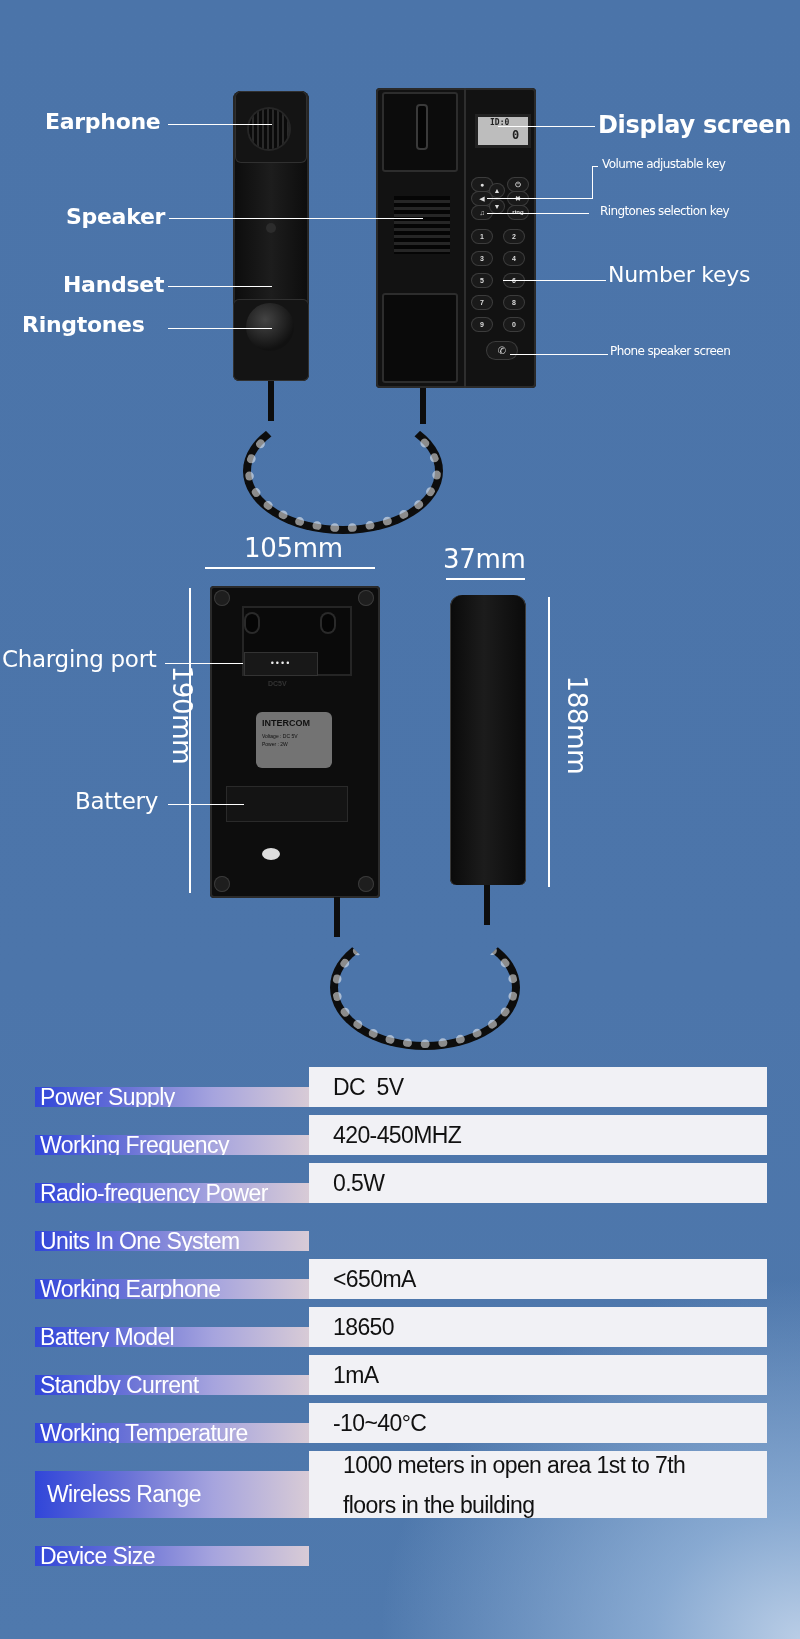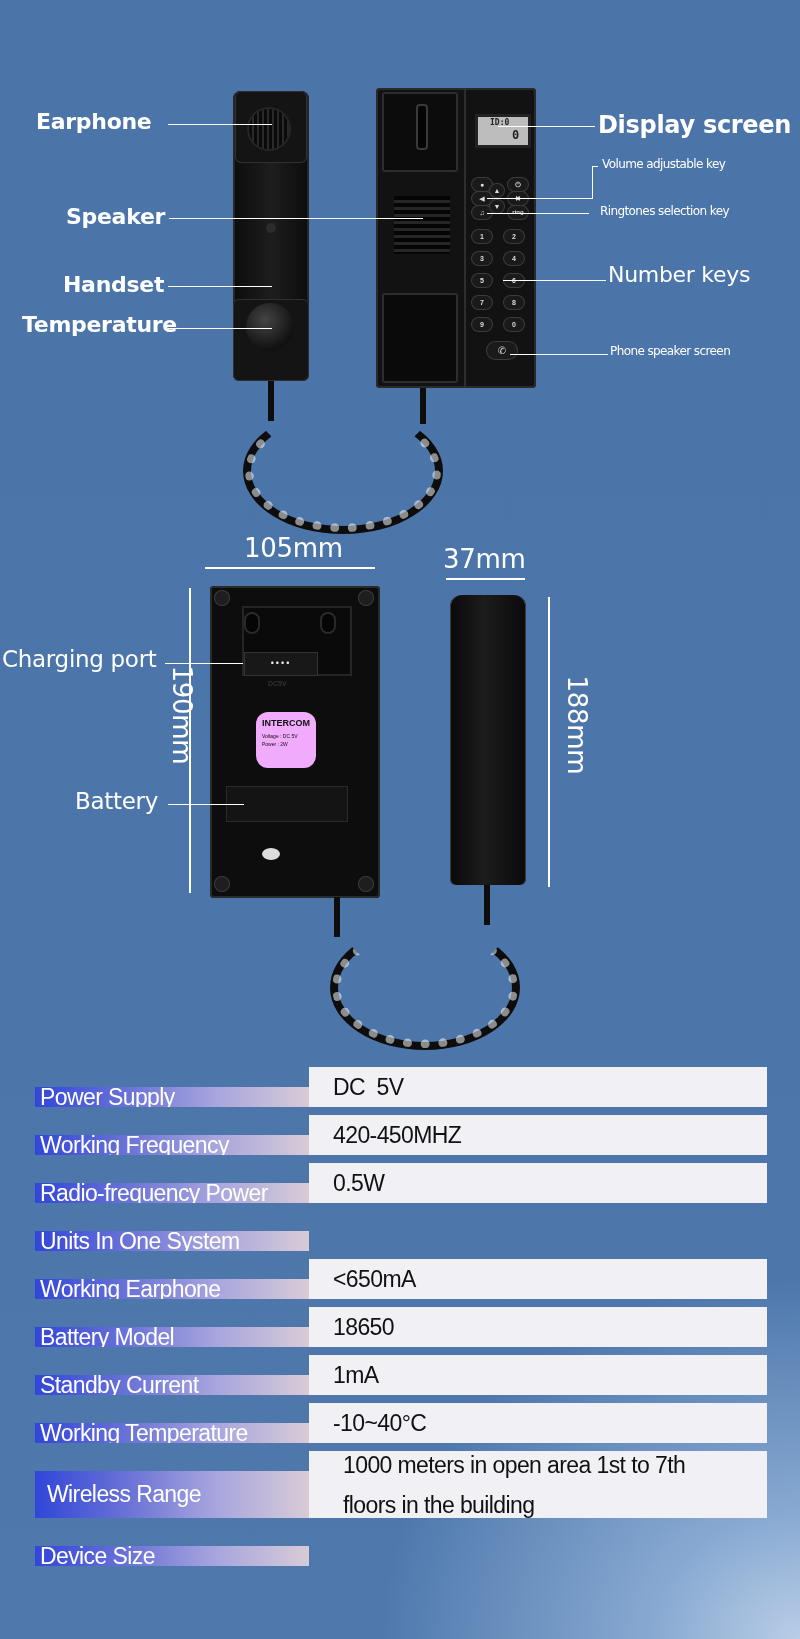--- a/index.html
+++ b/index.html
@@ -82,22 +82,22 @@
   .base-back {
     position: absolute; left: 210px; top: 586px; width: 170px; height: 312px;
     background: #0d0d0d; border-radius: 4px; box-shadow: inset 0 0 0 2px #2a2a2a;
   }
   .bb-foot { position: absolute; width: 16px; height: 16px; border-radius: 50%; background: #1e1e1e; box-shadow: inset 0 0 0 1px #3a3a3a; }
   .bb-recess { position: absolute; left: 32px; top: 20px; width: 110px; height: 70px; background: #0a0a0a; box-shadow: inset 0 0 0 2px #252525; }
   .bb-hole { position: absolute; width: 12px; height: 18px; border-radius: 6px; background: #050505; box-shadow: 0 0 0 2px #2a2a2a; }
   .bb-port { position: absolute; left: 34px; top: 66px; width: 74px; height: 24px; background: #181818; box-shadow: inset 0 0 0 1px #333; color: #eee; font-size: 9px; text-align: center; line-height: 22px; letter-spacing: 2px; }
   .bb-dcv { position: absolute; left: 58px; top: 94px; color: #333; font-size: 7px; font-weight: bold; }
   .bb-sticker {
-    position: absolute; left: 46px; top: 126px; width: 60px; height: 56px; background: #f0abfc;
-    border-radius: 12px; padding: 6px 6px; color: #111;
+    position: absolute; left: 46px; top: 126px; width: 76px; height: 56px; background: #737373;
+    border-radius: 6px; padding: 6px 6px; color: #111;
   }
   .bb-sticker .t { font-size: 9px; font-weight: bold; display: block; margin-bottom: 4px; }
   .bb-sticker .s { font-size: 5px; display: block; line-height: 8px; }
   .bb-battery { position: absolute; left: 16px; top: 200px; width: 122px; height: 36px; background: #141414; box-shadow: inset 0 0 0 1px #2a2a2a; }
   .bb-qc { position: absolute; left: 52px; top: 262px; width: 18px; height: 12px; border-radius: 50%; background: #ddd; }
 
   .handset-side {
     position: absolute; left: 450px; top: 595px; width: 76px; height: 290px;
     background: linear-gradient(90deg, #0a0a0a, #1c1c1c 45%, #0a0a0a);
     border-radius: 12px 12px 6px 6px; box-shadow: inset 1px 0 0 #3a3a3a, inset -1px 0 0 #3a3a3a;
@@ -171,30 +171,30 @@
     <div class="key" style="left:128px;top:230px">0</div>
     <div class="key key-call" style="left:111px;top:254px">✆</div>
   </div>
 
   <div class="abs" style="left:268px;top:381px;width:6px;height:40px;background:#0d0d0d"></div>
   <div class="abs" style="left:420px;top:388px;width:6px;height:36px;background:#0d0d0d"></div>
   <div class="cord-solid" style="left:243px;top:408px;width:200px;height:126px;border-top-color:transparent"></div>
   <div class="cord" style="left:245px;top:410px;width:196px;height:122px;border-top-color:transparent;border-color:transparent #f5f5f5 #f5f5f5 #f5f5f5;opacity:.55"></div>
 </div>
 
-<span class="label lbl-lg" style="left:36px;top:109px">Earphone</span>
+<span class="label lbl-lg" style="left:45px;top:109px">Earphone</span>
 <div class="line" style="left:168px;top:124px;width:104px;height:1px"></div>
 
 <span class="label lbl-lg" style="left:66px;top:204px">Speaker</span>
 <div class="line" style="left:169px;top:218px;width:254px;height:1px"></div>
 
 <span class="label lbl-lg" style="left:63px;top:272px">Handset</span>
 <div class="line" style="left:168px;top:286px;width:104px;height:1px"></div>
 
-<span class="label lbl-lg" style="left:22px;top:312px">Temperature</span>
+<span class="label lbl-lg" style="left:22px;top:312px">Ringtones</span>
 <div class="line" style="left:168px;top:328px;width:104px;height:1px"></div>
 
 <span class="label lbl-lg" style="left:598px;top:111px;font-size:24px">Display screen</span>
 <div class="line" style="left:498px;top:126px;width:97px;height:1px"></div>
 
 <span class="label lbl-sm" style="left:602px;top:157px">Volume adjustable key</span>
 <div class="line" style="left:592px;top:166px;width:6px;height:1px"></div>
 <div class="line" style="left:592px;top:166px;width:1px;height:32px"></div>
 <div class="line" style="left:487px;top:198px;width:106px;height:1px"></div>
 

